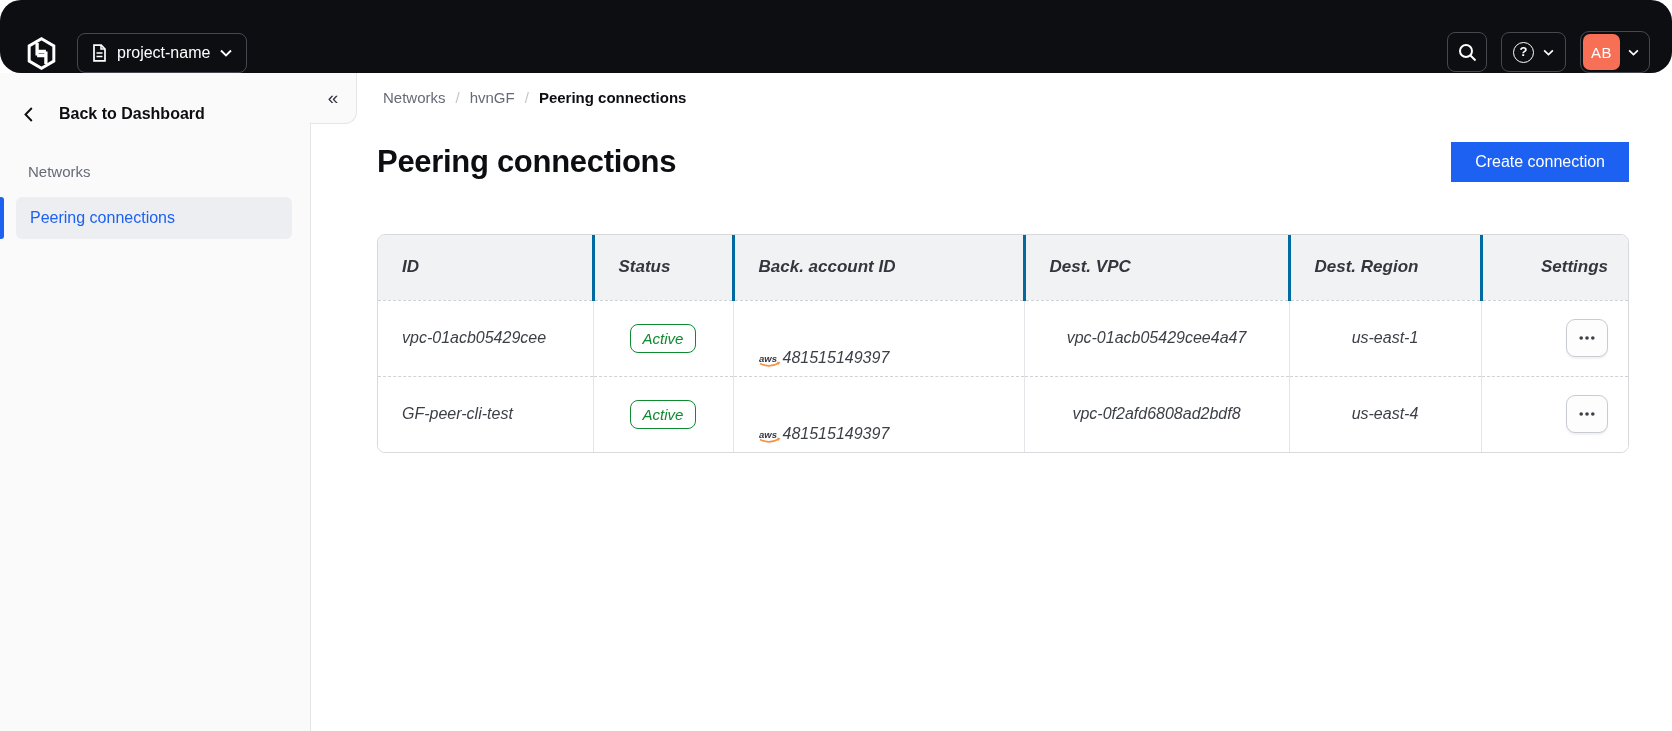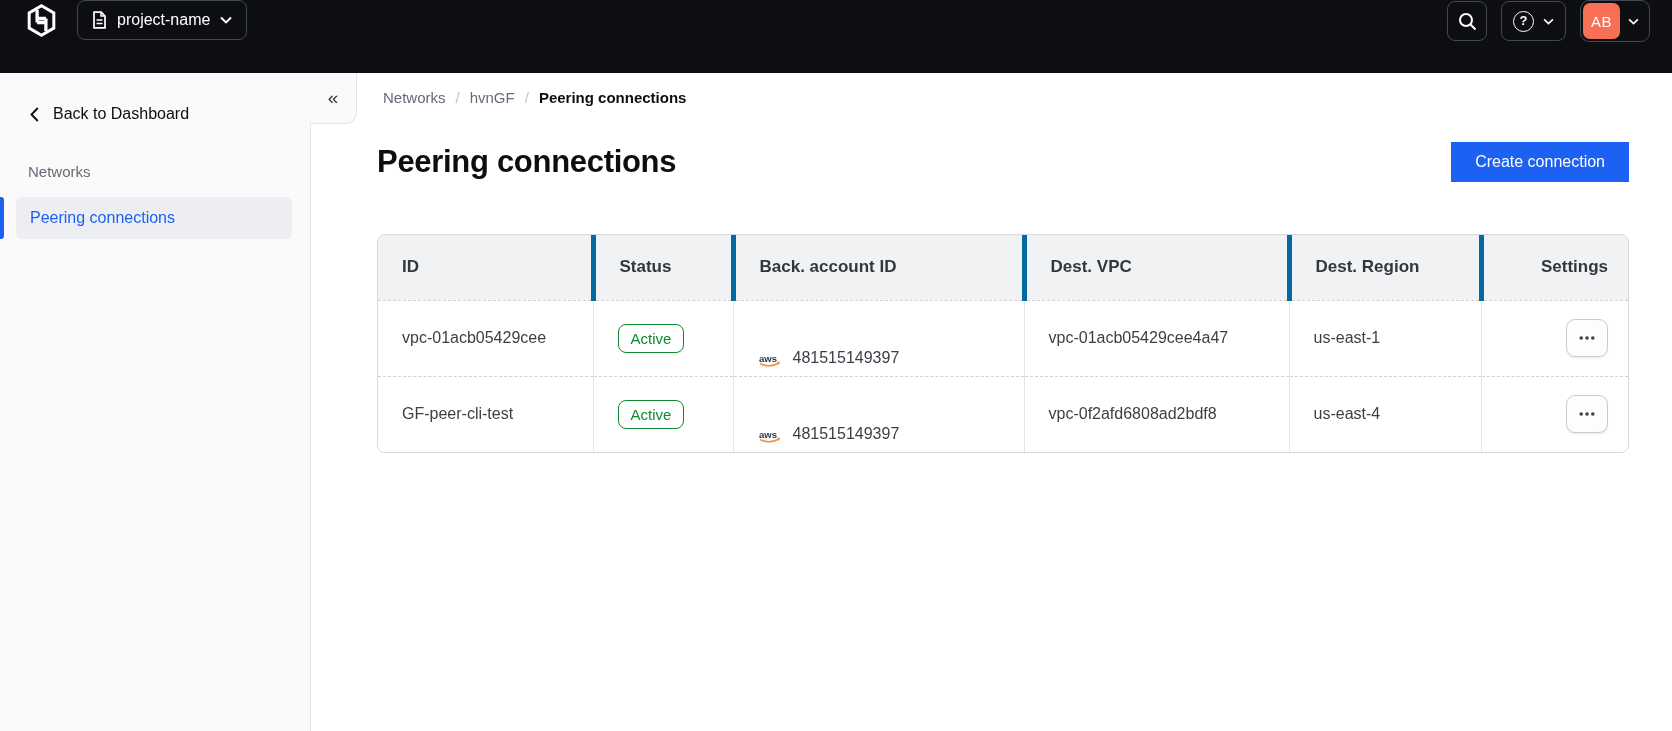--- a/index.html
+++ b/index.html
@@ -9,22 +9,23 @@
     width: 1672px; height: 731px;
     overflow: hidden;
     background: #fff;
     font-family: "Liberation Sans", sans-serif;
     color: #3B3F46;
   }
 
   
   .topbar {
     height: 73px; background: #0D0E12;
-    display: flex; align-items: flex-start; justify-content: space-between;
+    display: flex; align-items: flex-end; justify-content: space-between;
     padding: 0 22px 0 26px;
+    border-radius: 21px;
   }
   .tb-left, .tb-right { display: flex; align-items: center; }
   .logo { display:flex; align-items:center; margin-right: 20px; cursor: pointer; }
   .proj-btn {
     display: flex; align-items: center; gap: 10px;
     height: 40px; padding: 0 14px;
     background: transparent; border: 1px solid #45484F; border-radius: 8px;
     color: #fff; font-size: 16px; font-weight: 500; font-family: inherit;
     cursor: pointer;
   }
@@ -60,23 +61,23 @@
   .user-btn .chev { margin: 0 8px 0 8px; }
 
   
   .app-body { display: flex; height: 658px; }
   .sidebar {
     width: 311px; flex: 0 0 311px;
     background: #FAFAFA; border-right: 1px solid #E3E5E8;
     padding-top: 32px;
   }
   .back-link {
-    display: flex; align-items: center; gap: 14px;
-    padding-left: 30px; color: #0D0E12;
-    font-size: 16px; font-weight: 400; cursor: pointer;
+    display: flex; align-items: center; gap: 26px;
+    padding-left: 24px; color: #0D0E12;
+    font-size: 16px; font-weight: 700; cursor: pointer;
   }
   .section-label {
     margin: 40px 0 0 28px;
     color: #656A76; font-size: 15px; font-weight: 500;
   }
   .nav-item {
     position: relative;
     margin: 17px 18px 0 16px; height: 42px;
     display: flex; align-items: center;
     padding-left: 14px; border-radius: 6px;
@@ -122,46 +123,46 @@
     background: #1C61F2; color: #fff;
     border: none; border-radius: 0;
     font-size: 16px; font-weight: 400; font-family: inherit;
     cursor: pointer;
   }
 
   
   .table-wrap {
     margin-top: 52px;
     border: 1px solid #D7D9DD; border-radius: 8px;
-    overflow: hidden; background: #fff;
+    overflow: hidden; background: #fff; font-style: italic;
   }
   table { width: 100%; border-collapse: collapse; table-layout: fixed; }
   thead th {
     height: 65px; background: #F1F2F3;
     text-align: left; padding: 0 24px;
     font-size: 17px; font-weight: 600; color: #33363D;
   }
-  thead th + th { border-left: 5px solid #0369a1; }
+  thead th + th { border-left: 3px solid #0369a1; }
   tbody td {
     height: 76px; padding: 0 24px;
     font-size: 16px; color: #3B3F46;
     border-top: 1px dashed #CFD3D8;
     vertical-align: middle; background: #fff;
   }
-  tbody td + td { border-left: 1px solid #E3E5E8; }
+  tbody td + td { border-left: 1px solid #E3E5E8; text-align: center; }
   th.col-settings, td.col-settings { text-align: right; padding-right: 20px; margin-top: 8px; }
 
   .badge {
     display: inline-flex; align-items: center;
     padding: 5px 12px;
     border: 1.5px solid #0E8A30; border-radius: 8px;
     color: #0E8A30; font-size: 15px; font-weight: 500;
     background: #fff;
   }
-  .acct-cell { display: flex; align-items: center; gap: 11px; margin-top: 40px; }
+  .acct-cell { display: flex; align-items: center; gap: 1px; margin-top: 40px; }
   .aws-icon { flex: 0 0 auto; display: inline-flex; margin-top: 3px; }
 
   .dots-btn {
     width: 42px; height: 38px;
     border: 1px solid #C8CBD1; border-radius: 9px;
     background: #FDFDFD; box-shadow: 0 2px 2px rgba(0,0,0,.06);
     display: inline-flex; align-items: center; justify-content: center;
     cursor: pointer;
   }
 </style>

